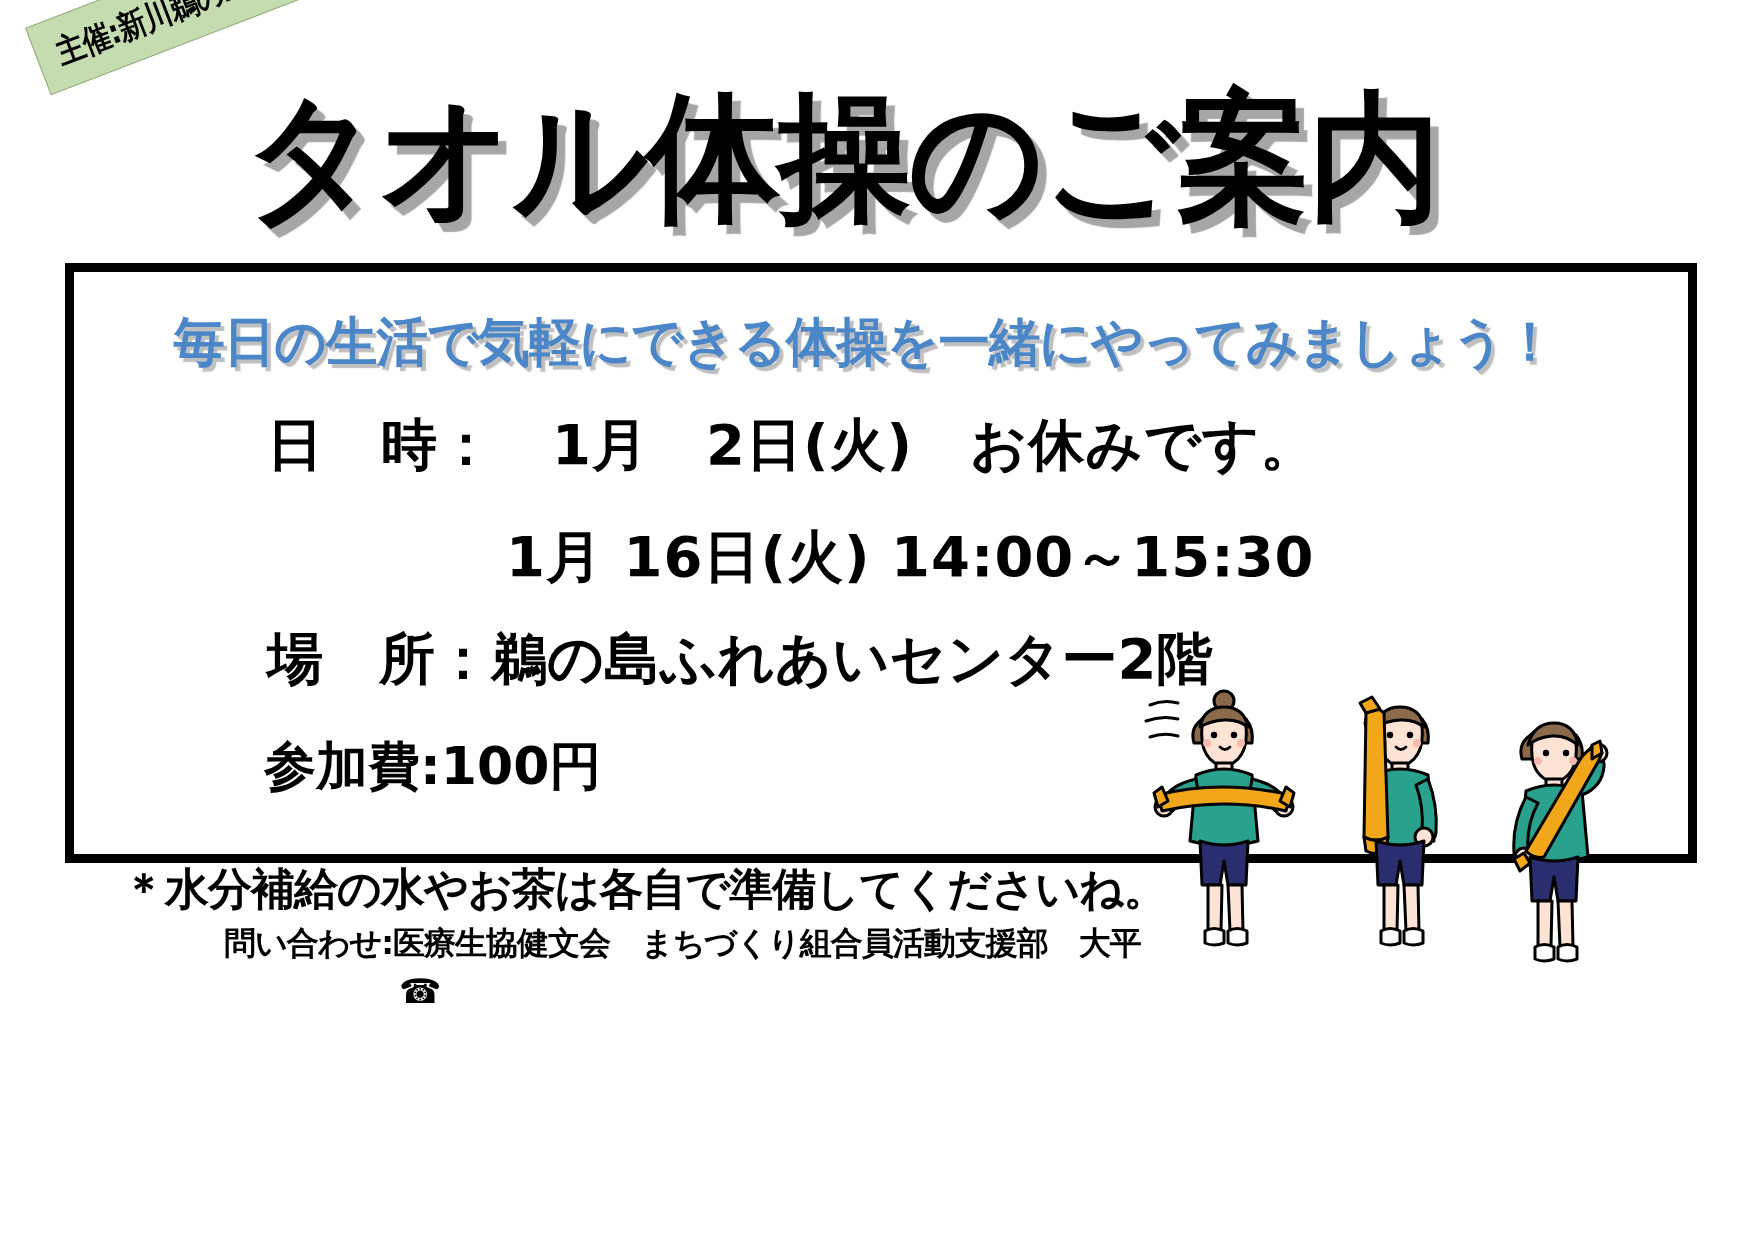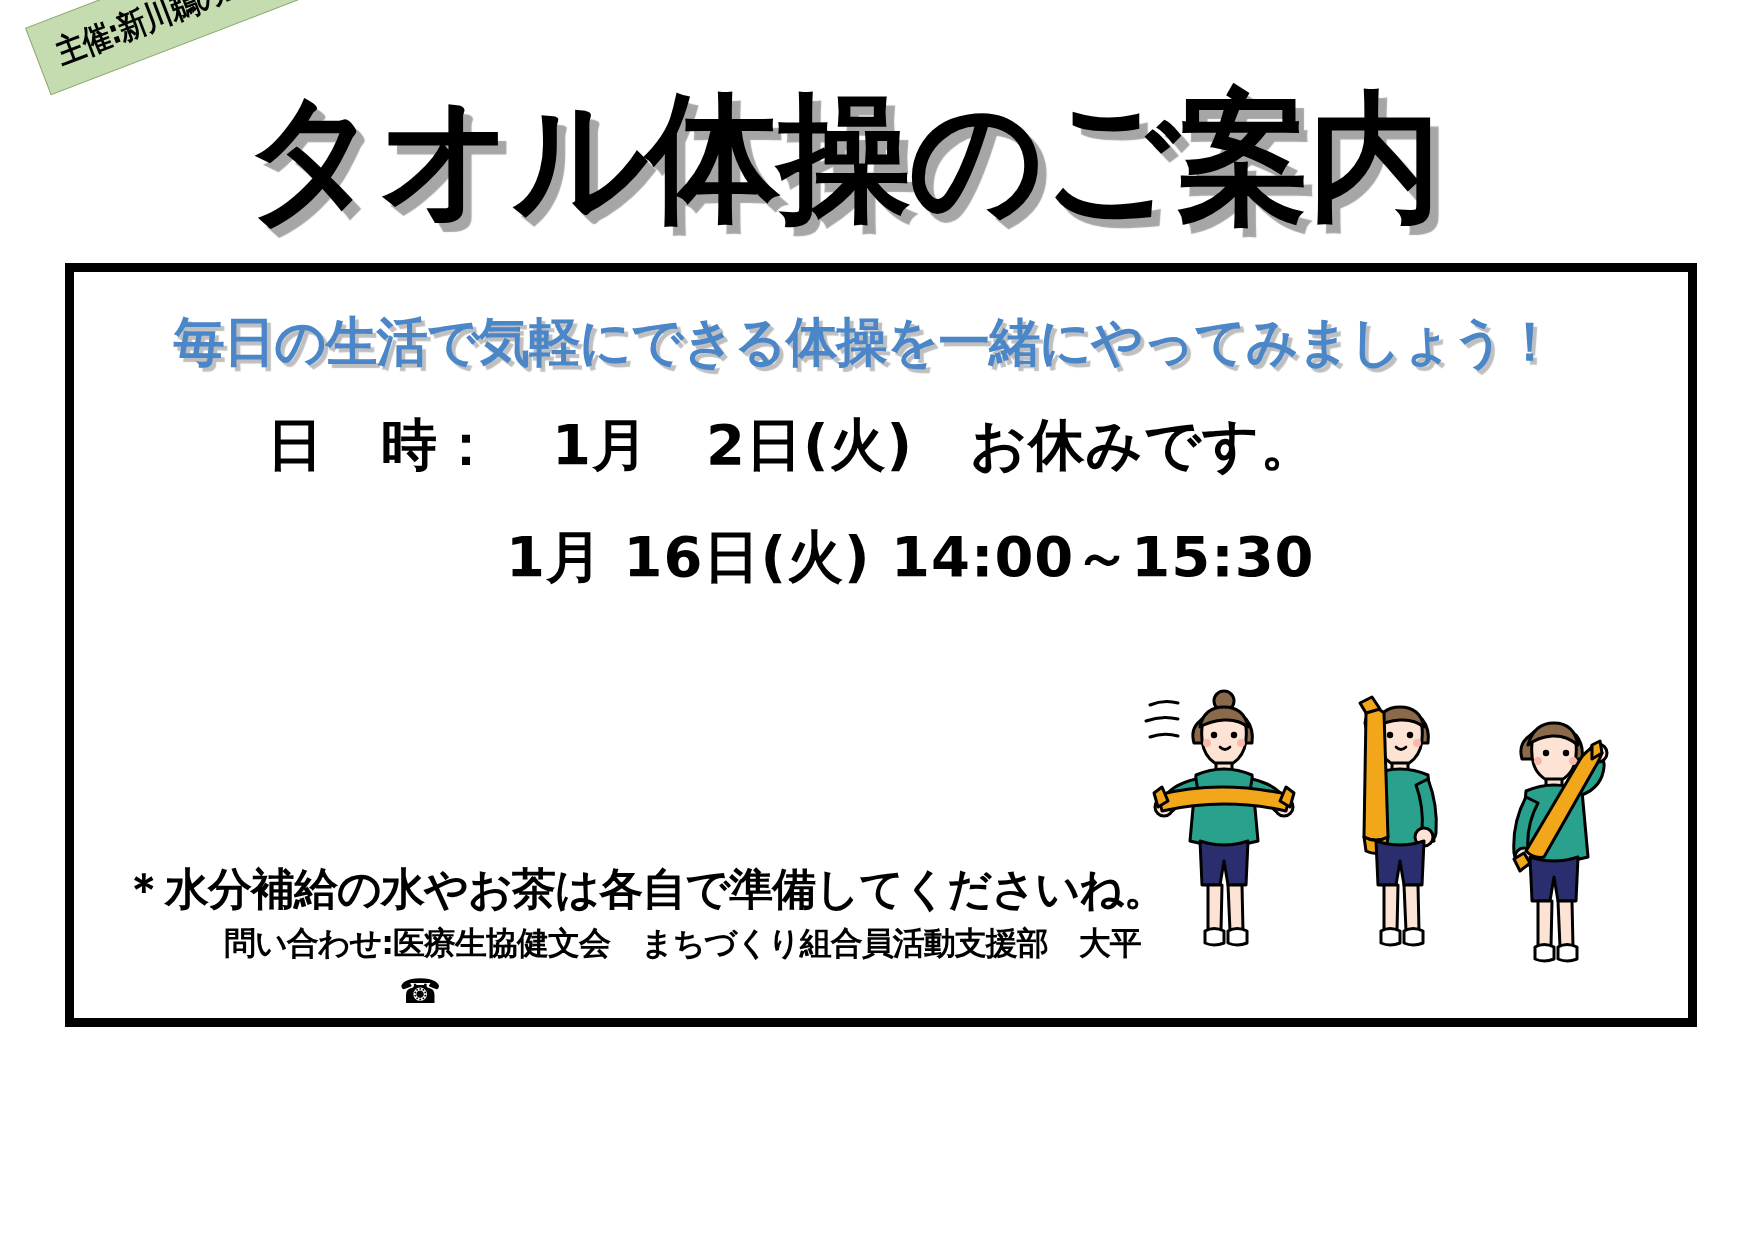--- a/index.html
+++ b/index.html
@@ -61,21 +61,21 @@
     transform: scaleX(0.95);
     transform-origin: left top;
   }
 
   
   #content-box {
     position: absolute;
     left: 65px;
     top: 263px;
     width: 1632px;
-    height: 764px;
+    height: 600px;
     border: 9px solid #000000;
     box-sizing: border-box;
     background: #ffffff;
   }
 
   #subtitle {
     position: absolute;
     left: 50px;
     top: 35px;
     width: 1480px;
@@ -181,21 +181,23 @@
 </div>
 
 <div id="content-box">
 
   <div id="subtitle">毎日の生活で気軽にできる体操を一緒にやってみましょう！</div>
 
   <div class="info-line" id="line-datetime-1">日　時：　1月　2日(火)　お休みです。</div>
 
   <div class="info-line" id="line-datetime-2">1月 16日(火) 14:00～15:30</div>
 
-
+  <div class="info-line" id="line-place">場　所：鵜の島ふれあいセンター2階</div>
+
+  <div class="info-line" id="line-fee">参加費:100円</div>
 
 
   <div class="info-line" id="line-note-2">＊水分補給の水やお茶は各自で準備してくださいね。</div>
 
   <div class="info-line" id="line-contact">問い合わせ:医療生協健文会　まちづくり組合員活動支援部　大平</div>
 
   <div class="info-line" id="line-phone">
     <span class="phone-glyph">☎</span>
   </div>
 

